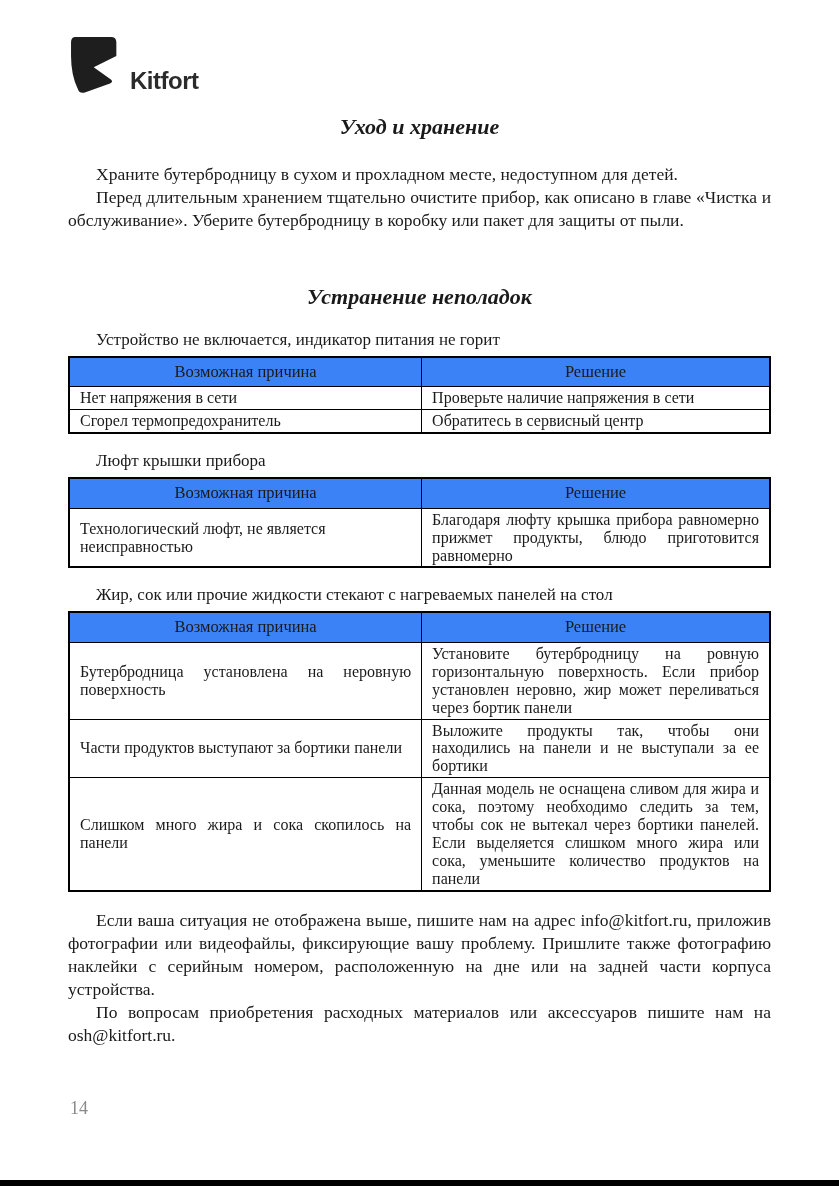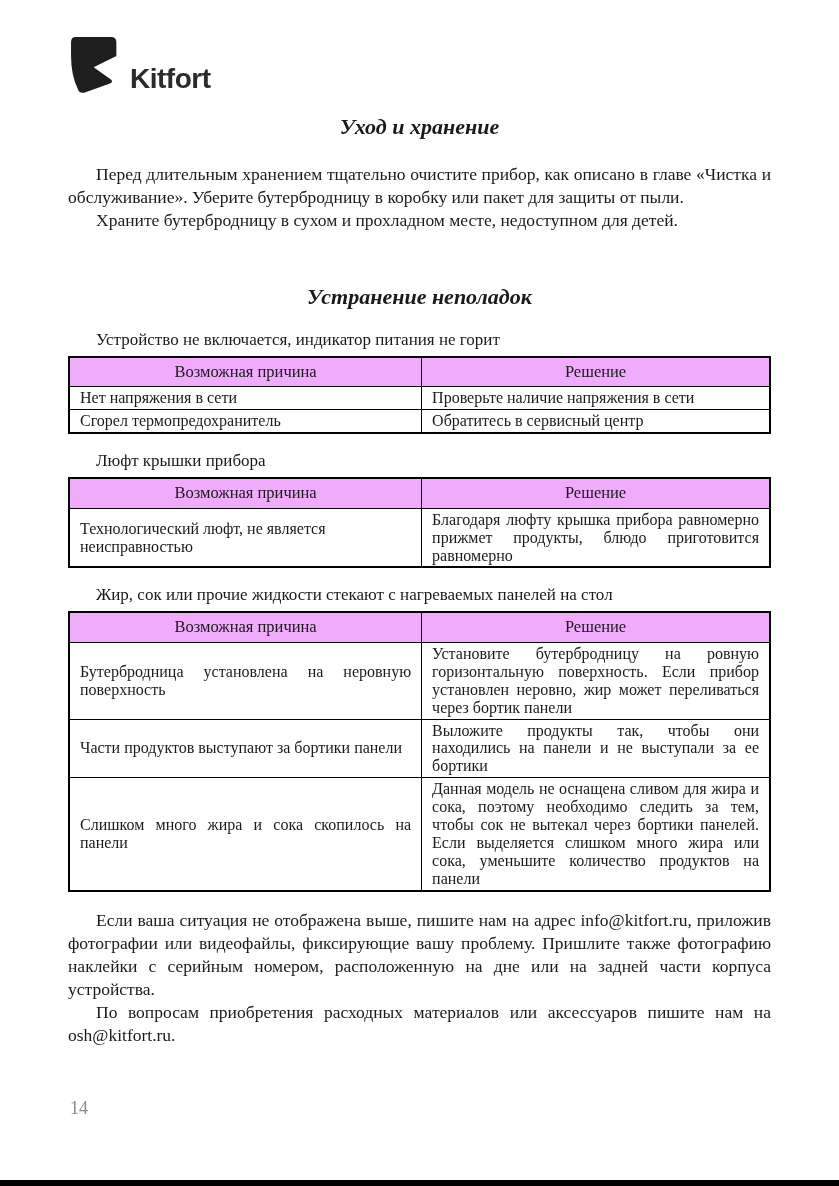--- a/index.html
+++ b/index.html
@@ -11,21 +11,21 @@
     position:relative;
     overflow:hidden;
   }
   .content { padding:36px 68px 0 68px; }
 
   
   .brand { display:flex; align-items:flex-end; gap:7px; height:58px; margin-bottom:20px; }
   .brand svg { width:55px; height:58px; display:block; }
   .brand-name {
     font-family:"Liberation Sans", sans-serif;
-    font-weight:bold; font-size:28px; color:#2b2b2b;
+    font-weight:bold; font-size:24px; color:#2b2b2b;
     letter-spacing:-0.5px; line-height:1; padding-bottom:1px;
   }
 
   
   h1 { font-size:22px; font-weight:bold; text-align:center; margin:0 0 23px 0;font-style:italic; }
   h1.trouble { margin:52px 0 20px 0; }
   h2.sub { font-size:17px; font-weight:normal; margin:17px 0 6px 0; padding-left:28px; }
 
   
   p.body {
@@ -34,21 +34,21 @@
   }
 
   
   table {
     width:100%; border-collapse:collapse; table-layout:fixed;
     border:2px solid #000;
     font-size:16px; line-height:1.12;
   }
   th, td { border:1.6px solid #000; }
   th {
-    background:#f0abfc;
+    background:#3b82f6;
     font-weight:normal; font-size:16.5px;
     text-align:center; padding:5px 8px;
   }
   td { padding:2px 10px; vertical-align:middle; }
   td.sol { text-align:justify; }
   col.c1 { width:50.3%; } col.c2 { width:49.7%; }
 
   .closing { margin-top:17px; }
 
   .page-number {
@@ -66,22 +66,22 @@
 <div class="content">
 
   <header class="brand">
     <svg viewBox="0 0 60 64" aria-hidden="true">
       <path d="M8 1 H47 Q53 1 53 7 V22 L28 34.5 L47 48 Q50 50.5 46 52.5 L19 62 Q12.5 64.5 10.5 58.5 Q3 43 3 22 V7 Q3 1 8 1 Z" fill="#1e1e1e"></path>
     </svg>
     <span class="brand-name">Kitfort</span>
   </header>
 
   <h1>Уход и хранение</h1>
+  <p class="body">Храните бутербродницу в сухом и прохладном месте, недоступном для детей.</p>
   <p class="body">Перед длительным хранением тщательно очистите прибор, как описано в главе «Чистка и обслуживание». Уберите бутербродницу в коробку или пакет для защиты от пыли.</p>
-  <p class="body">Храните бутербродницу в сухом и прохладном месте, недоступном для детей.</p>
 
   <h1 class="trouble">Устранение неполадок</h1>
 
   <h2 class="sub">Устройство не включается, индикатор питания не горит</h2>
   <table>
     <colgroup>
         <col class="c1">
         <col class="c2">
       </colgroup>
     <thead>

